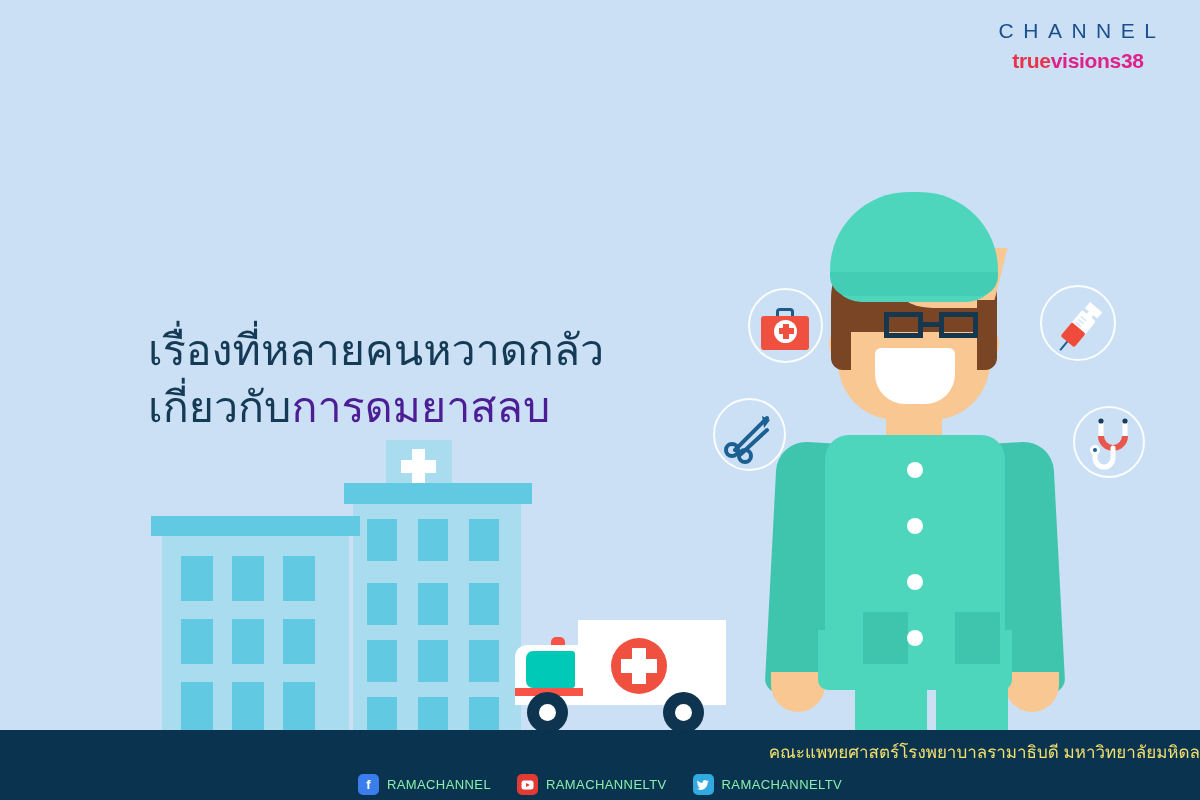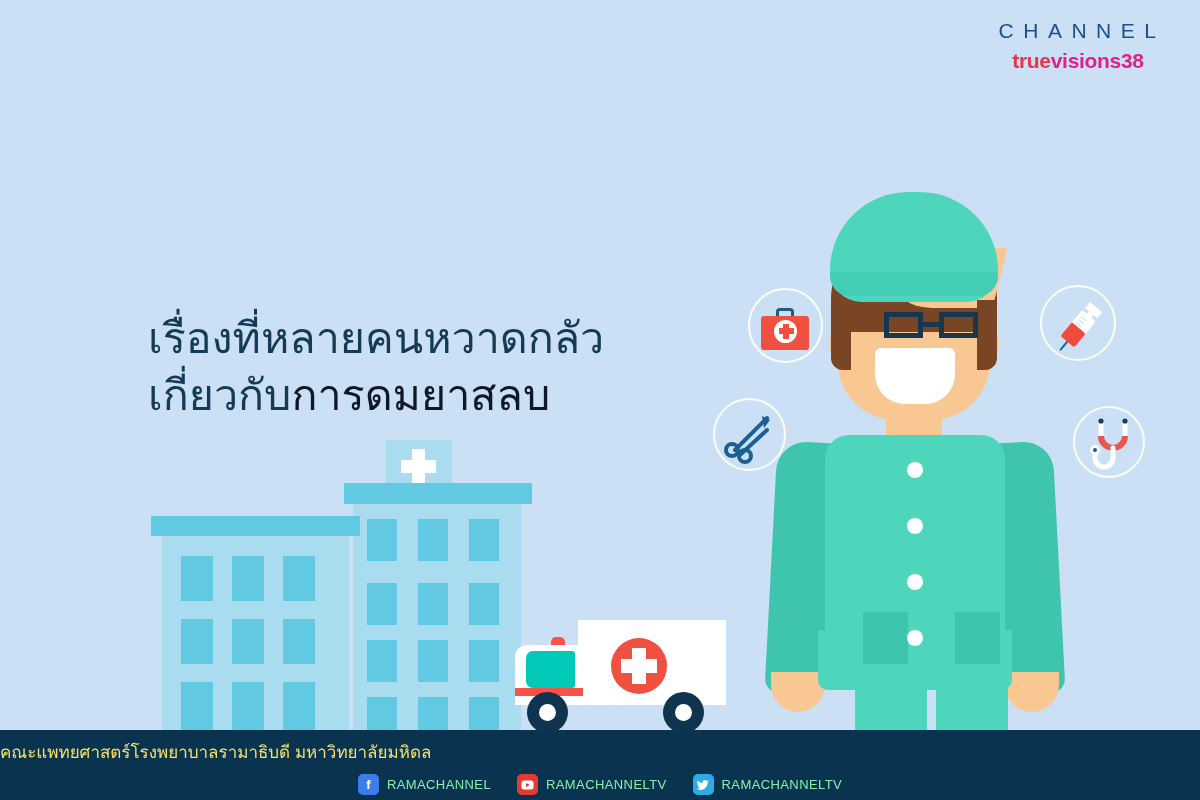--- a/index.html
+++ b/index.html
@@ -35,27 +35,27 @@
     clip-path: polygon(0% 0%, 100% 0%, 93% 50%, 100% 100%, 0% 100%, 7% 50%);
     display:flex; align-items:center; justify-content:center;
   }
   .ribbon-text {
     color:#ffffff; font-size:66px; line-height:1;
     font-family:"Liberation Sans","DejaVu Sans",sans-serif;
     font-weight:normal; padding-bottom:6px;
   }
 
   
-  .subtitle { position:absolute; left:148px; top:310px; width:560px; }
+  .subtitle { position:absolute; left:148px; top:322px; width:560px; }
   .sub-line {
     font-size:43px; line-height:1.32; color:#143a55;
     font-family:"Liberation Sans","DejaVu Sans",sans-serif;
     white-space:nowrap;
   }
-  .sub-hl { color:#0f172a;font-family:Liberation Serif, serif; }
+  .sub-hl { color:#4c1d95;font-family:Liberation Serif, serif; }
 
   
   .bldg-left { position:absolute; left:162px; top:525px; width:187px; height:205px; background:#a9dcee; }
   .bldg-left-roof { position:absolute; left:151px; top:516px; width:209px; height:20px; background:#62c9e2; }
   .bldg-right { position:absolute; left:353px; top:485px; width:168px; height:245px; background:#a9dcee; }
   .bldg-right-roof { position:absolute; left:344px; top:483px; width:188px; height:21px; background:#62c9e2; }
   .bldg-tower { position:absolute; left:386px; top:440px; width:66px; height:48px; background:#a9dcee; }
   .tower-cross-v { position:absolute; left:412px; top:449px; width:13px; height:35px; background:#ffffff; }
   .tower-cross-h { position:absolute; left:401px; top:460px; width:35px; height:13px; background:#ffffff; }
   .win { position:absolute; background:#62c9e2; }
@@ -117,21 +117,21 @@
   
   .kit-body { position:absolute; left:761px; top:316px; width:48px; height:34px; background:#f0503f; border-radius:3px; }
   .kit-handle { position:absolute; left:776px; top:308px; width:18px; height:10px; border:3px solid #1d5a86; border-bottom:none; border-radius:4px 4px 0 0; }
   .kit-circ { position:absolute; left:774px; top:320px; width:23px; height:23px; background:#ffffff; border-radius:50%; }
   .kit-cr-v { position:absolute; left:783px; top:324px; width:6px; height:15px; background:#f0503f; }
   .kit-cr-h { position:absolute; left:779px; top:328px; width:15px; height:6px; background:#f0503f; }
 
   
   .footer { position:absolute; left:0; bottom:0; width:1200px; height:70px; background:#0a3350; }
   .footer-title {
-    text-align:left; color:#f3e06b; font-size:17px; padding-top:8px;
+    text-align:right; color:#f3e06b; font-size:17px; padding-top:8px;
     font-family:"Liberation Sans","DejaVu Sans",sans-serif;
   }
   .footer-socials {
     display:flex; justify-content:center; align-items:center; gap:26px; margin-top:9px;
   }
   .soc { display:flex; align-items:center; gap:8px; }
   .soc-ico {
     width:21px; height:21px; border-radius:5px; display:flex;
     align-items:center; justify-content:center; color:#fff;
     font-size:13px; font-weight:bold; flex:0 0 auto;

